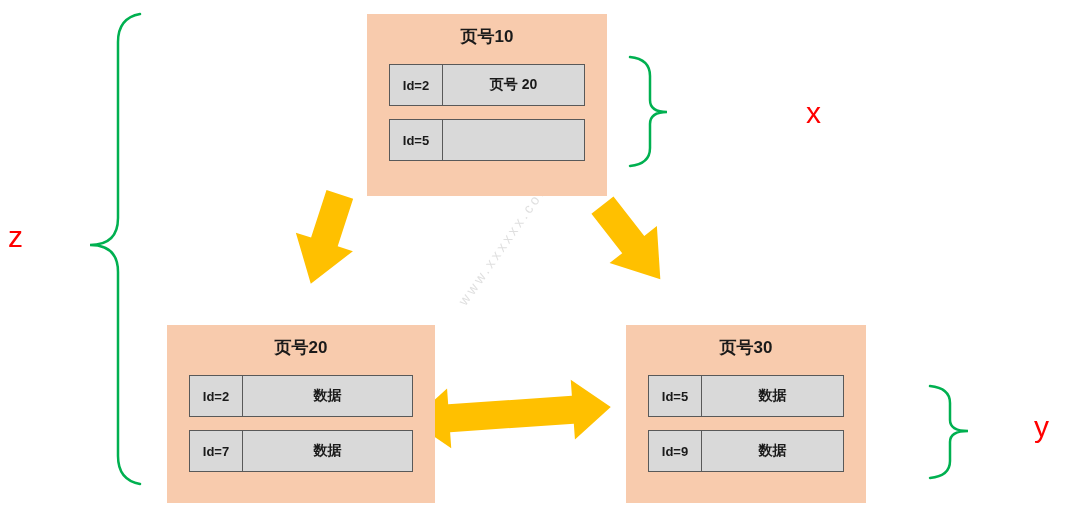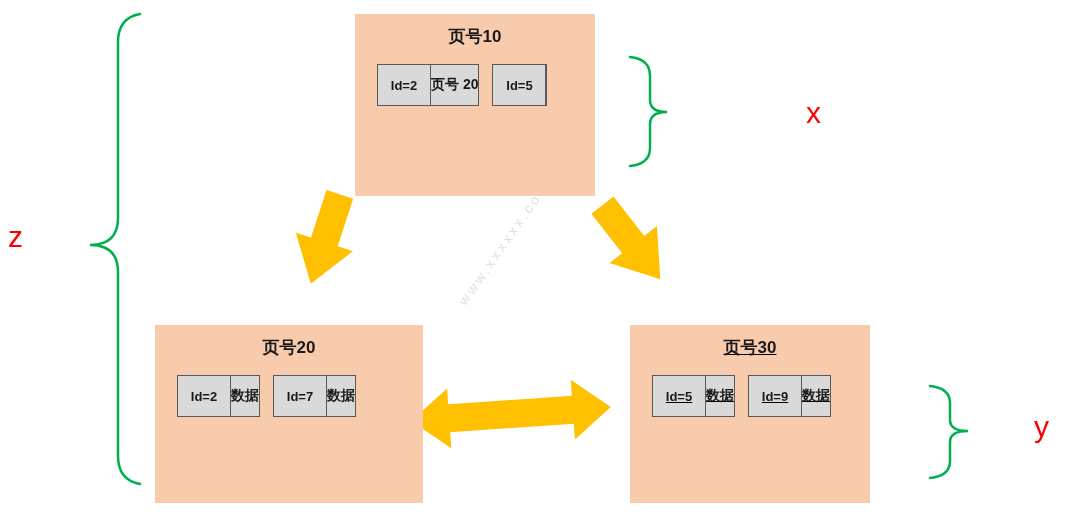--- a/index.html
+++ b/index.html
@@ -11,32 +11,33 @@
     font-family:"Liberation Sans", sans-serif;
   }
   .overlay{
     position:absolute;left:0;top:0;width:1080px;height:528px;
     pointer-events:none;
   }
   .page-box{
     position:absolute;
     background:var(--c-page_bg,#F8CBAD);
     box-sizing:border-box;
+    margin-left:12px;
   }
   .page-title{
     text-align:center;
     font-weight:bold;
     font-size:17px;
     color:#1a1a1a;
     padding-top:11px;
   }
   .rows{
     padding:16px 22px 12px 22px;
     display:flex;
-    flex-direction:row;
+    flex-direction:column;
     gap:13px;
   }
   .row{
     display:flex;
     height:42px;
     background:var(--c-row_bg,#D9D9D9);
     border:1.5px solid var(--c-row_border,#595959);
     box-sizing:border-box;
   }
   .row .key{
@@ -120,21 +121,21 @@
         <div class="key">Id=2</div>
         <div class="val">数据</div>
       </div>
       <div class="row">
         <div class="key">Id=7</div>
         <div class="val">数据</div>
       </div>
     </div>
   </div>
 
-  <div class="page-box" style="left:630px;top:325px;width:240px;height:178px;text-decoration:underline;">
+  <div class="page-box" style="left:614px;top:325px;width:240px;height:178px;">
     <div class="page-title">页号30</div>
     <div class="rows">
       <div class="row">
         <div class="key">Id=5</div>
         <div class="val">数据</div>
       </div>
       <div class="row">
         <div class="key">Id=9</div>
         <div class="val">数据</div>
       </div>

